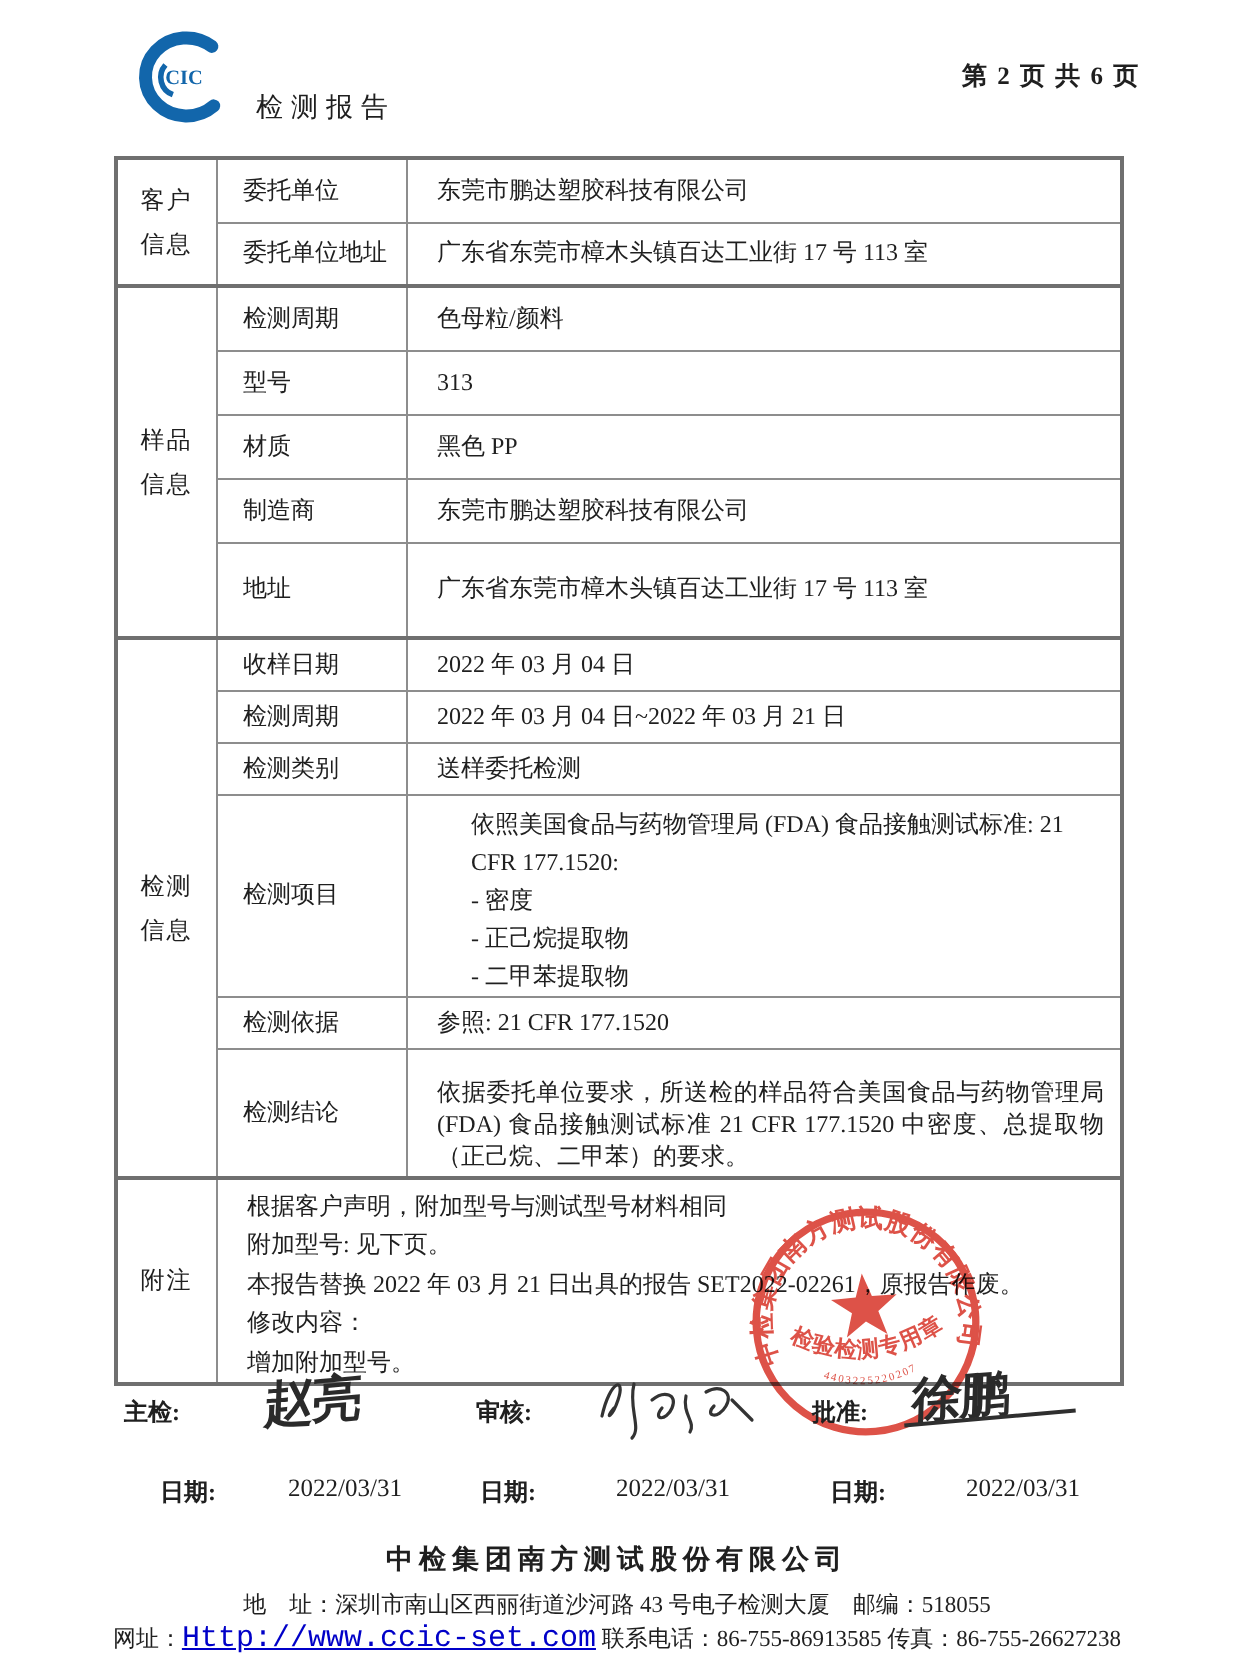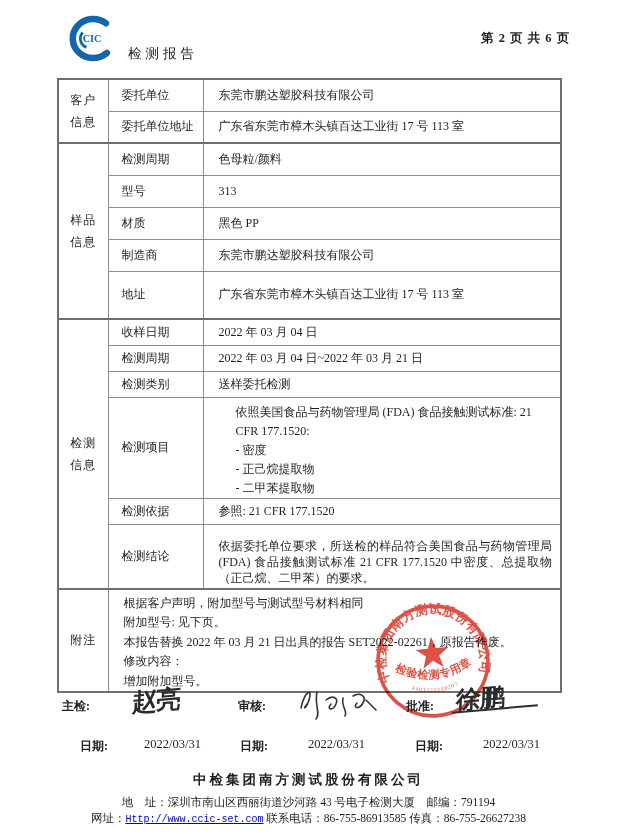--- a/index.html
+++ b/index.html
@@ -35,21 +35,21 @@
   .sig-stroke { position:absolute; width:86px; height:2px; background:#2f2f2f; transform:rotate(-5deg); z-index:3; }
   .date-label { position:absolute; font-size:12px; font-weight:600; }
   .date-value { position:absolute; font-size:12.5px; }
   .scribble { position:absolute; z-index:3; }
 
   
   .ftr { position:absolute; left:0; width:617px; text-align:center; }
   .ftr-company { top:771px; font-size:13.5px; font-weight:bold; letter-spacing:3px; }
   .ftr-addr { top:795px; font-size:11.5px; }
   .ftr-web { top:811px; font-size:11.5px; }
-  .ftr-link { color:#0000c8; text-decoration:underline; font-family:"Liberation Mono","DejaVu Sans Mono",monospace; font-size:10px; }
+  .ftr-link { color:#0000c8; text-decoration:underline; font-family:"Liberation Mono","DejaVu Sans Mono",monospace; font-size:15px; }
 </style>
 </head>
 <body>
 
 <div class="page">
 
   <div class="hdr">
     <svg class="logo" viewBox="0 0 60 56">
       <path d="M 45,11 A 22,21 0 1 0 46,43" fill="none" stroke="#1266ab" stroke-width="7" stroke-linecap="round"></path>
       <path d="M 24,37 A 10,10 0 0 1 20,21" fill="none" stroke="#1266ab" stroke-width="3"></path>
@@ -178,19 +178,19 @@
   <div class="sig-stroke" style="left:452px; top:708px;"></div>
 
   <div class="date-label" style="left:80px;  top:738px;">日期:</div>
   <div class="date-value" style="left:144px; top:737px;">2022/03/31</div>
   <div class="date-label" style="left:240px; top:738px;">日期:</div>
   <div class="date-value" style="left:308px; top:737px;">2022/03/31</div>
   <div class="date-label" style="left:415px; top:738px;">日期:</div>
   <div class="date-value" style="left:483px; top:737px;">2022/03/31</div>
 
   <div class="ftr ftr-company">中检集团南方测试股份有限公司</div>
-  <div class="ftr ftr-addr">地　址：深圳市南山区西丽街道沙河路 43 号电子检测大厦　邮编：791194</div>
+  <div class="ftr ftr-addr">地　址：深圳市南山区西丽街道沙河路 43 号电子检测大厦　邮编：518055</div>
   <div class="ftr ftr-web">
     <span>网址：</span><a class="ftr-link" href="#">Http://www.ccic-set.com</a>
     <span>联系电话：86-755-86913585  传真：86-755-26627238</span>
   </div>
 
 </div>
 
 </body></html>

